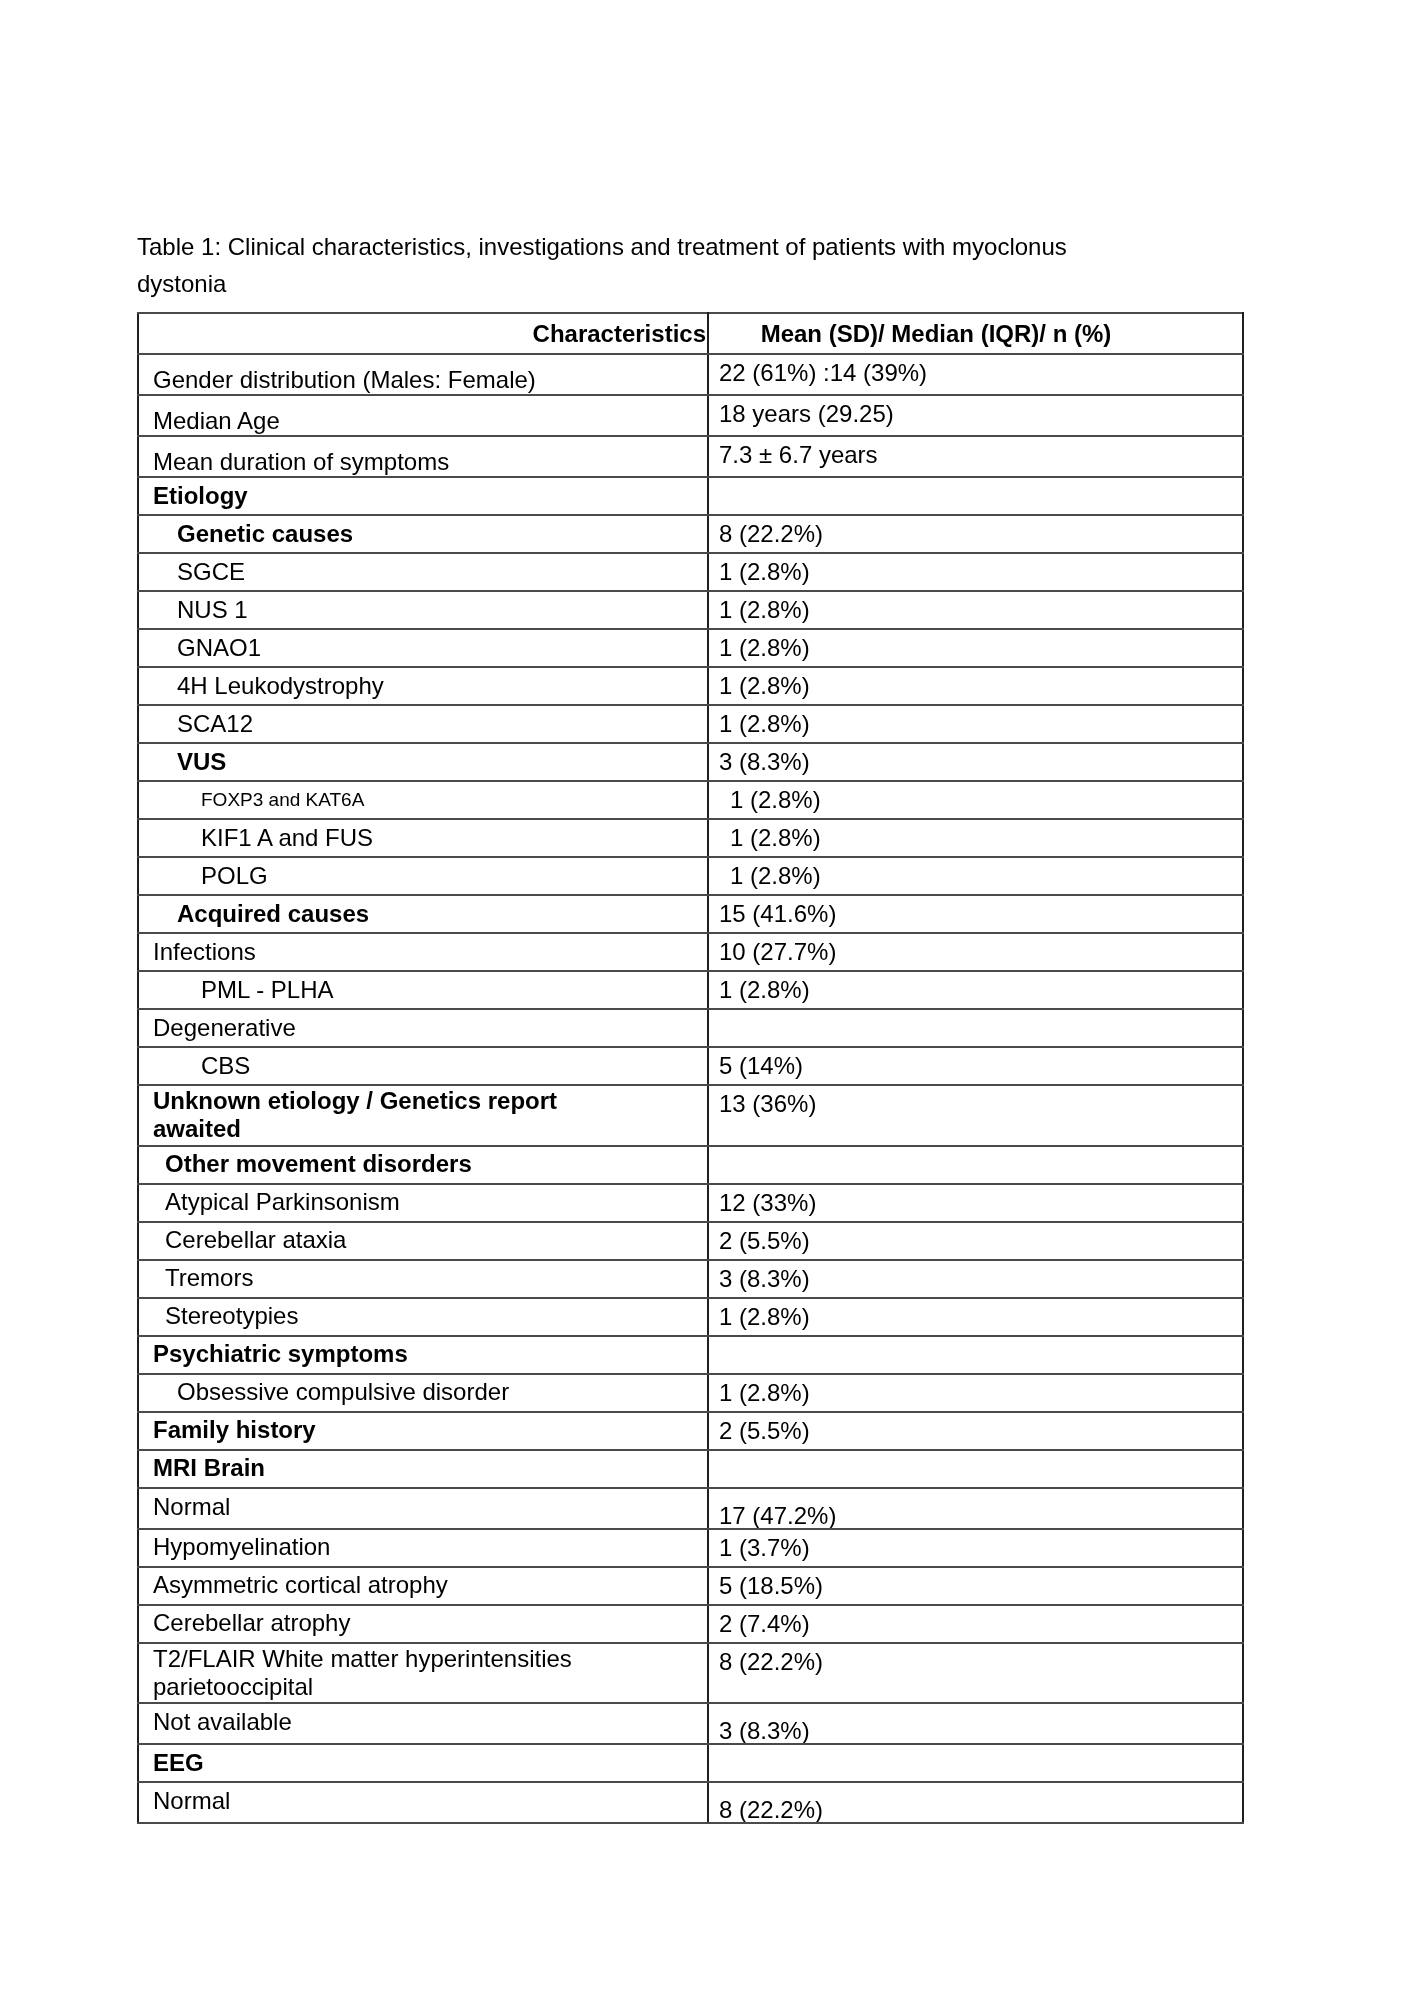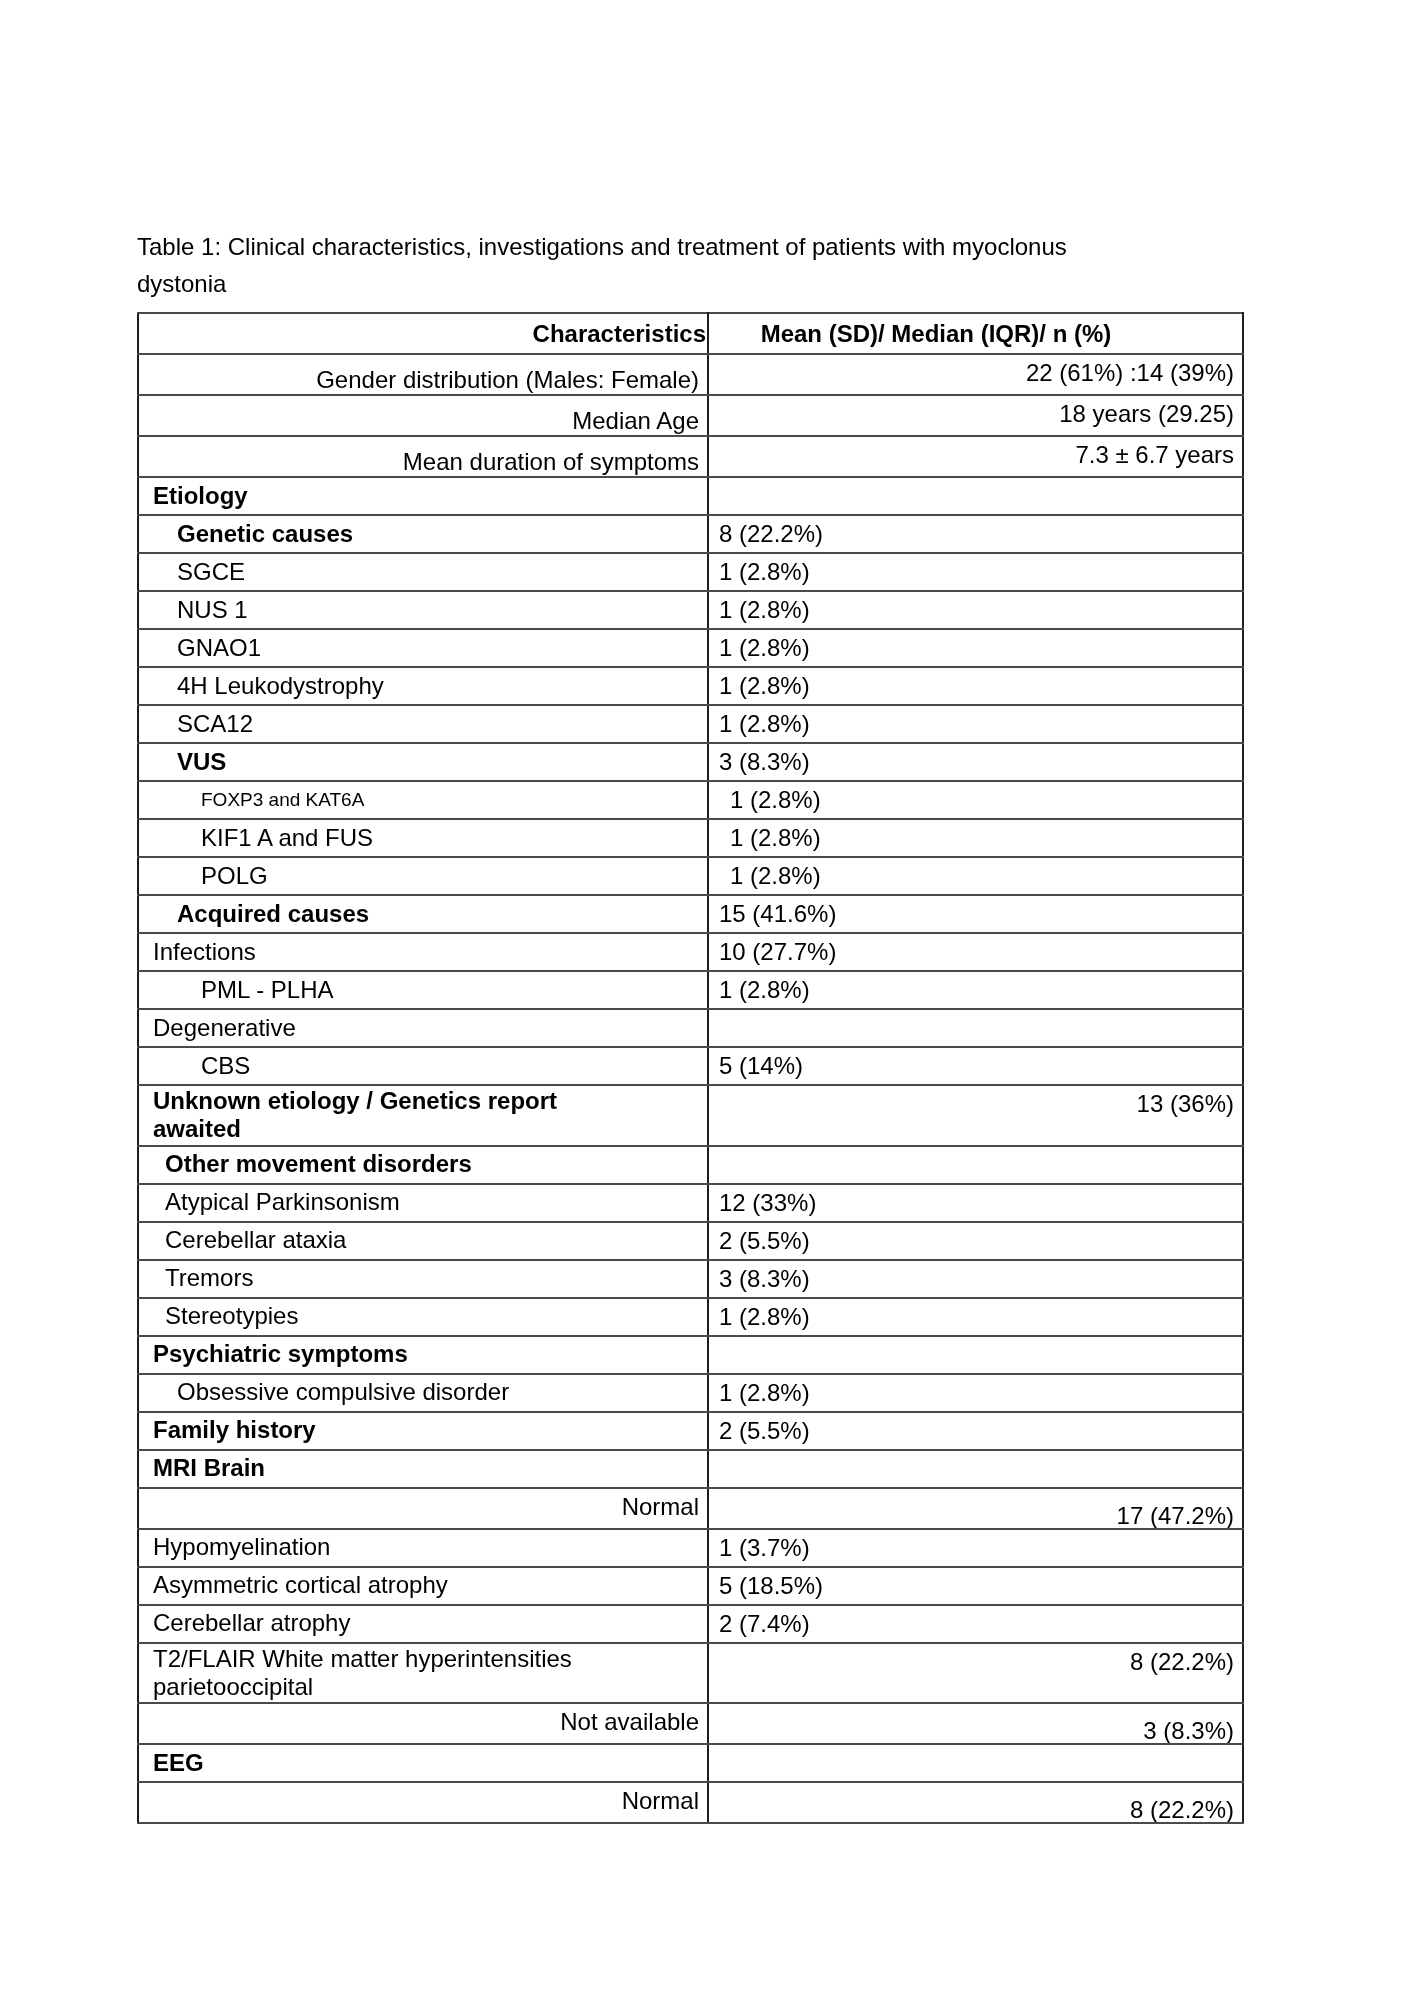--- a/index.html
+++ b/index.html
@@ -52,22 +52,22 @@
   th.h1 { text-align: right; padding-left: 14px; }
   th.h2 { text-align: center; padding-right: 80px; margin-top: 33px; }
   td { height: 34px; padding: 1px 8px; }
   td.label { white-space: pre-line; line-height: 1.18; }
   .ind-0 { padding-left: 14px; }
   .ind-h { padding-left: 26px; margin-left: 38px; }
   .ind-1 { padding-left: 38px; }
   .ind-2 { padding-left: 62px; }
   .bold  { font-weight: bold; }
   .small { font-size: 19px; }
-  .va-bottom { vertical-align: bottom; padding-bottom: 0; line-height: 1.0; text-align: right; }
-  .va-top    { vertical-align: top; padding-top: 4px; text-align: right; }
+  .va-bottom { vertical-align: bottom; padding-bottom: 0; line-height: 1.0; }
+  .va-top    { vertical-align: top; padding-top: 4px; }
   td.value { padding-left: 10px; }
   td.value.vind { padding-left: 21px; }
 </style>
 </head>
 <body>
 
 <div class="page">
   <div class="title">Table 1: Clinical characteristics, investigations and treatment of patients with myoclonus
 dystonia</div>
 

